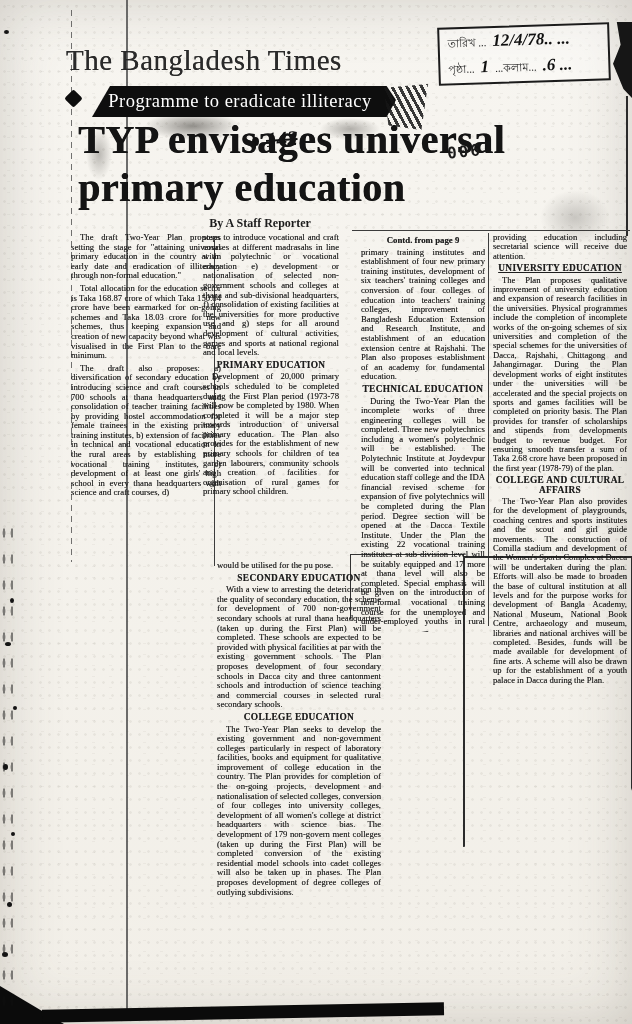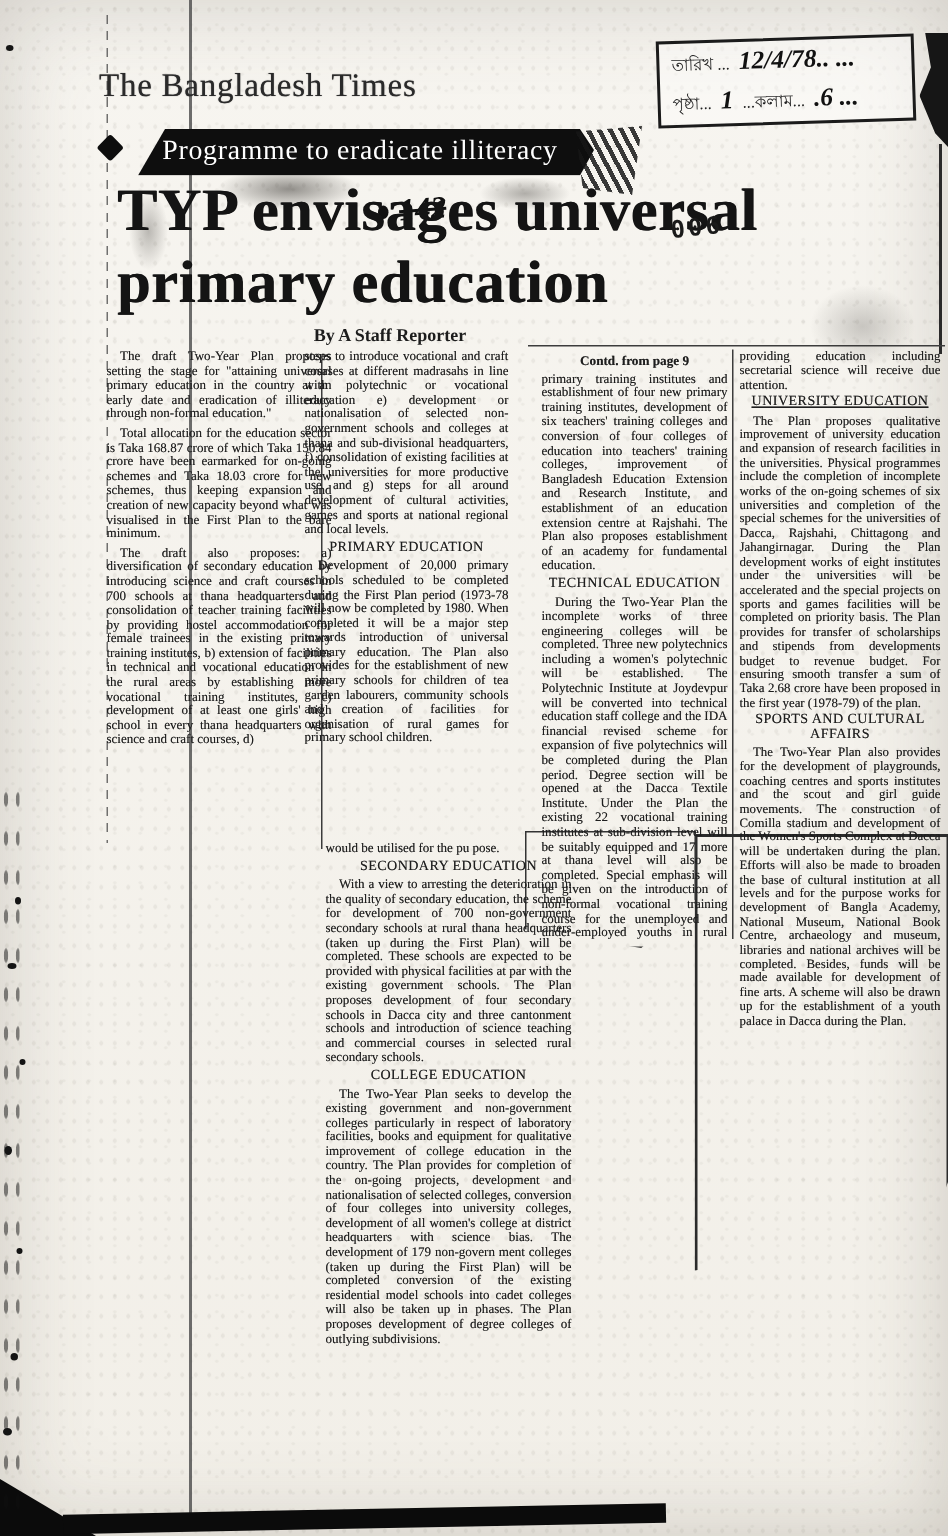--- a/index.html
+++ b/index.html
@@ -8,21 +8,21 @@
     color:#1d1d1d;font-family:"Liberation Serif",serif;
     background:
       radial-gradient(rgba(70,64,52,.07) 1px, transparent 1.3px),
       radial-gradient(rgba(70,64,52,.05) 1px, transparent 1.5px),
       linear-gradient(#f7f5f0,#f2efe8);
     background-size:9px 13px,17px 11px,100% 100%;
     box-shadow:inset 0 0 60px rgba(90,85,70,.25);
   }
   .abs{position:absolute;}
   
-  .masthead{left:66px;top:44px;font-size:22px;letter-spacing:.5px;color:#2a2a2a;
+  .masthead{left:66px;top:44px;font-size:29px;letter-spacing:.5px;color:#2a2a2a;
     text-shadow:0 0 .6px rgba(30,30,30,.8);}
   .scribble{left:266px;top:127px;font-size:21px;font-weight:bold;font-style:italic;
     transform:rotate(-4deg);text-decoration:line-through;color:#111;}
   .scribble-dot{left:252px;top:137px;width:7px;height:9px;background:#111;border-radius:50%;}
   
   .stamp{left:438px;top:25px;width:172px;height:58px;border:2.5px solid #1b1b1b;
     transform:rotate(-1.8deg);background:rgba(255,255,255,.35);padding:3px 8px;box-sizing:border-box;}
   .stamp-row{display:flex;align-items:baseline;gap:6px;height:26px;}
   .stamp-label{font-size:11px;color:#222;}
   .stamp-val{font-size:17px;font-weight:bold;font-style:italic;color:#111;}
@@ -37,21 +37,21 @@
   .headline{left:78px;top:116px;width:480px;font-size:40px;font-weight:700;line-height:48px;
     color:#141414;letter-spacing:.5px;text-shadow:.5px 0 0 #141414;}
   .refnum{left:447px;top:142px;font-family:"DejaVu Sans Mono",monospace;font-size:16px;
     letter-spacing:2px;font-weight:bold;transform:rotate(-6deg);color:#1a1a1a;}
   .byline{left:148px;top:216px;width:224px;text-align:center;font-size:12px;font-weight:bold;color:#1c1c1c;}
   
   .col{position:absolute;text-align:justify;font-size:8.7px;line-height:9.6px;overflow:hidden;
     color:#1e1e1e;text-shadow:0 0 .4px rgba(20,20,20,.55);}
   .col p{margin:0 0 3px;text-indent:9px;}
   .col p.noindent{text-indent:0;}
-  .sect{font-weight:normal;text-align:center;font-size:9.4px;letter-spacing:.3px;margin:3px 0 2px;text-indent:0;}
+  .sect{font-weight:bold;text-align:center;font-size:9.4px;letter-spacing:.3px;margin:3px 0 2px;text-indent:0;}
   .contd{font-weight:bold;text-align:center;font-size:8.8px;margin:0 0 2px;text-indent:0;}
   #col1{left:71px;top:233px;width:150px;height:348px;}
   #col2{left:203px;top:233px;width:136px;height:332px;}
   #col3{left:361px;top:236px;width:124px;height:392px;}
   #col4{left:493px;top:233px;width:134px;height:620px;font-size:8.6px;line-height:9.4px;}
   #lowercol{left:217px;top:561px;width:164px;height:434px;}
   #lowertail{left:217px;top:1044px;width:164px;height:24px;overflow:hidden;}
   
   .vline{position:absolute;background:#3c3c3c;width:1px;}
   .hline{position:absolute;background:#3c3c3c;height:1px;}
@@ -151,21 +151,21 @@
     <div class="contd">Contd. from page 9</div>
     <p class="noindent">primary training institutes and establishment of four new primary training institutes, development of six teachers' training colleges and conversion of four colleges of education into teachers' training colleges, improvement of Bangladesh Education Extension and Research Institute, and establishment of an education extension centre at Rajshahi. The Plan also proposes establishment of an academy for fundamental education.</p>
     <div class="sect">TECHNICAL EDUCATION</div>
     <p>During the Two-Year Plan the incomplete works of three engineering colleges will be completed. Three new polytechnics including a women's polytechnic will be established. The Polytechnic Institute at Joydevpur will be converted into technical education staff college and the IDA financial revised scheme for expansion of five polytechnics will be completed during the Plan period. Degree section will be opened at the Dacca Textile Institute. Under the Plan the existing 22 vocational training institutes at sub-division level will be suitably equipped and 17 more at thana level will also be completed. Special emphasis will be given on the introduction of non-formal vocational training course for the unemployed and under-employed youths in rural areas while</p>
   </div>
 
   <div class="col" id="col4">
     <p class="noindent">providing education including secretarial science will receive due attention.</p>
     <div class="sect" style="text-decoration:underline;">UNIVERSITY EDUCATION</div>
     <p>The Plan proposes qualitative improvement of university education and expansion of research facilities in the universities. Physical programmes include the completion of incomplete works of the on-going schemes of six universities and completion of the special schemes for the universities of Dacca, Rajshahi, Chittagong and Jahangirnagar. During the Plan development works of eight institutes under the universities will be accelerated and the special projects on sports and games facilities will be completed on priority basis. The Plan provides for transfer of scholarships and stipends from developments budget to revenue budget. For ensuring smooth transfer a sum of Taka 2.68 crore have been proposed in the first year (1978-79) of the plan.</p>
-    <div class="sect">SPORTS AND CULTURAL AFFAIRS</div>
+    <div class="sect">COLLEGE AND CULTURAL AFFAIRS</div>
     <p>The Two-Year Plan also provides for the development of playgrounds, coaching centres and sports institutes and the scout and girl guide movements. The construction of Comilla stadium and development of the Women's Sports Complex at Dacca will be undertaken during the plan. Efforts will also be made to broaden the base of cultural institution at all levels and for the purpose works for development of Bangla Academy, National Museum, National Book Centre, archaeology and museum, libraries and national archives will be completed. Besides, funds will be made available for development of fine arts. A scheme will also be drawn up for the establishment of a youth palace in Dacca during the Plan.</p>
   </div>
 
   <div class="col" id="lowercol">
     <p class="noindent">would be utilised for the pu pose.</p>
     <div class="sect">SECONDARY EDUCATION</div>
     <p>With a view to arresting the deterioration in the quality of secondary education, the scheme for development of 700 non-government secondary schools at rural thana headquarters (taken up during the First Plan) will be completed. These schools are expected to be provided with physical facilities at par with the existing government schools. The Plan proposes development of four secondary schools in Dacca city and three cantonment schools and introduction of science teaching and commercial courses in selected rural secondary schools.</p>
     <div class="sect">COLLEGE EDUCATION</div>
     <p>The Two-Year Plan seeks to develop the existing government and non-government colleges particularly in respect of laboratory facilities, books and equipment for qualitative improvement of college education in the country. The Plan provides for completion of the on-going projects, development and nationalisation of selected colleges, conversion of four colleges into university colleges, development of all women's college at district headquarters with science bias. The development of 179 non-govern ment colleges (taken up during the First Plan) will be completed conversion of the existing residential model schools into cadet colleges will also be taken up in phases. The Plan proposes development of degree colleges of outlying subdivisions.</p>
   </div>

